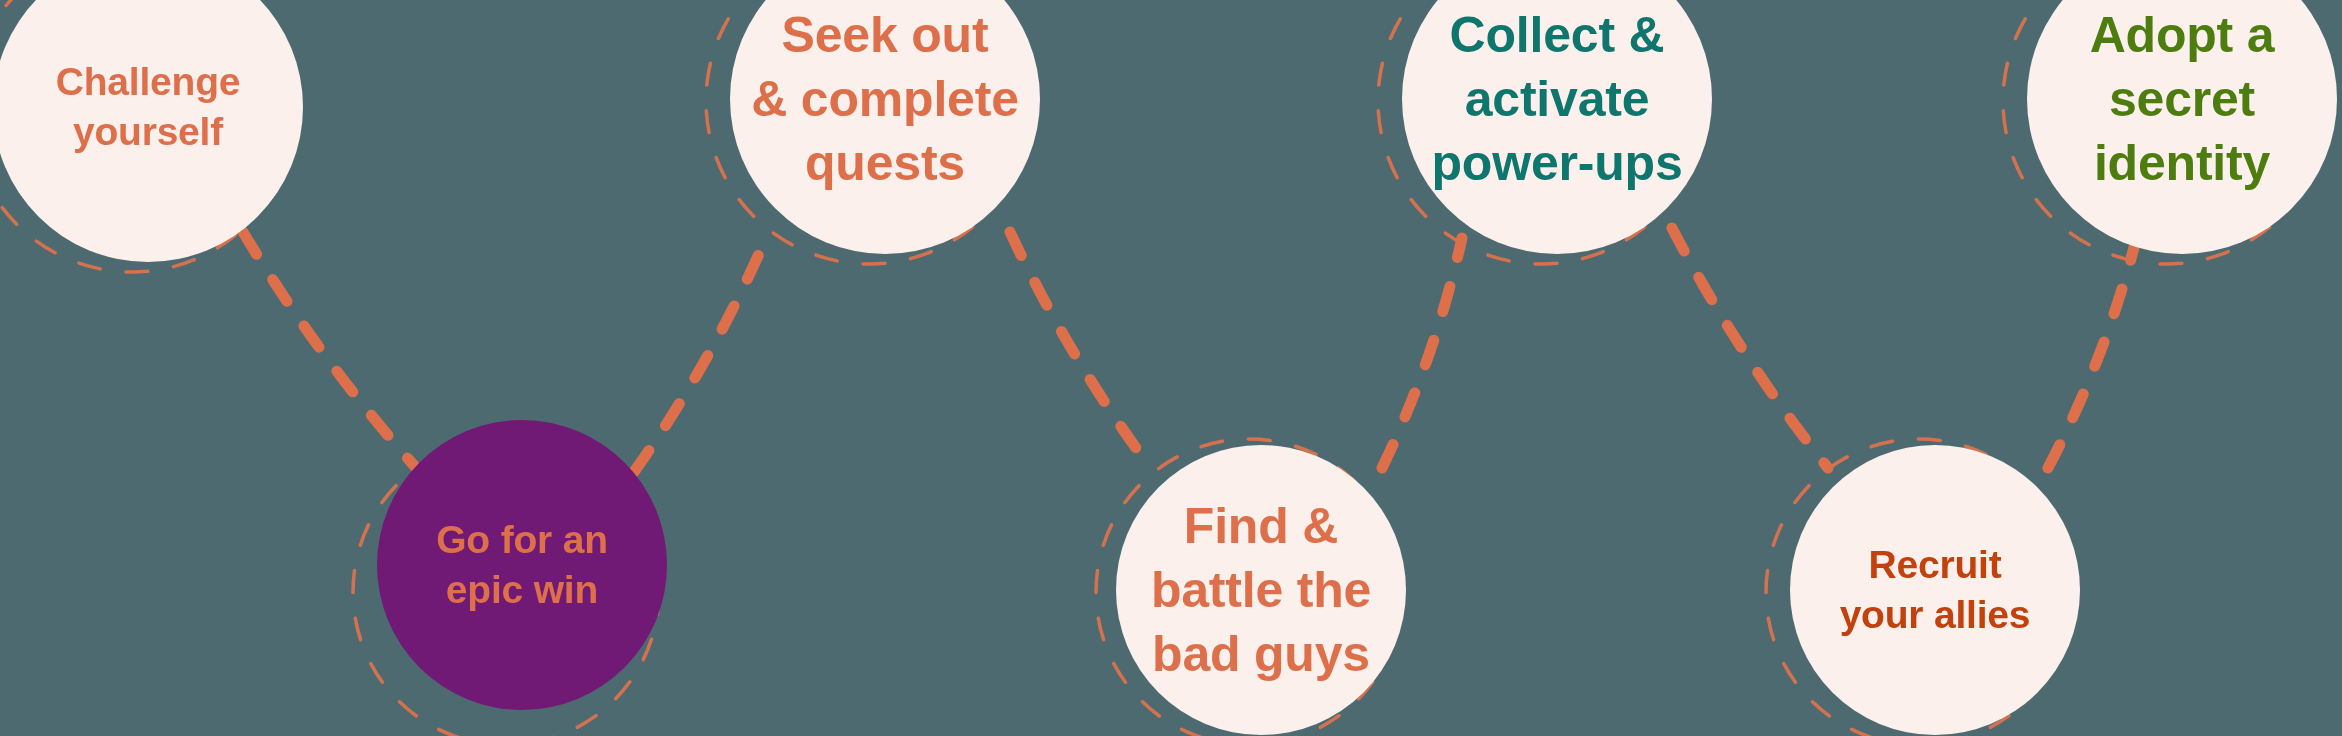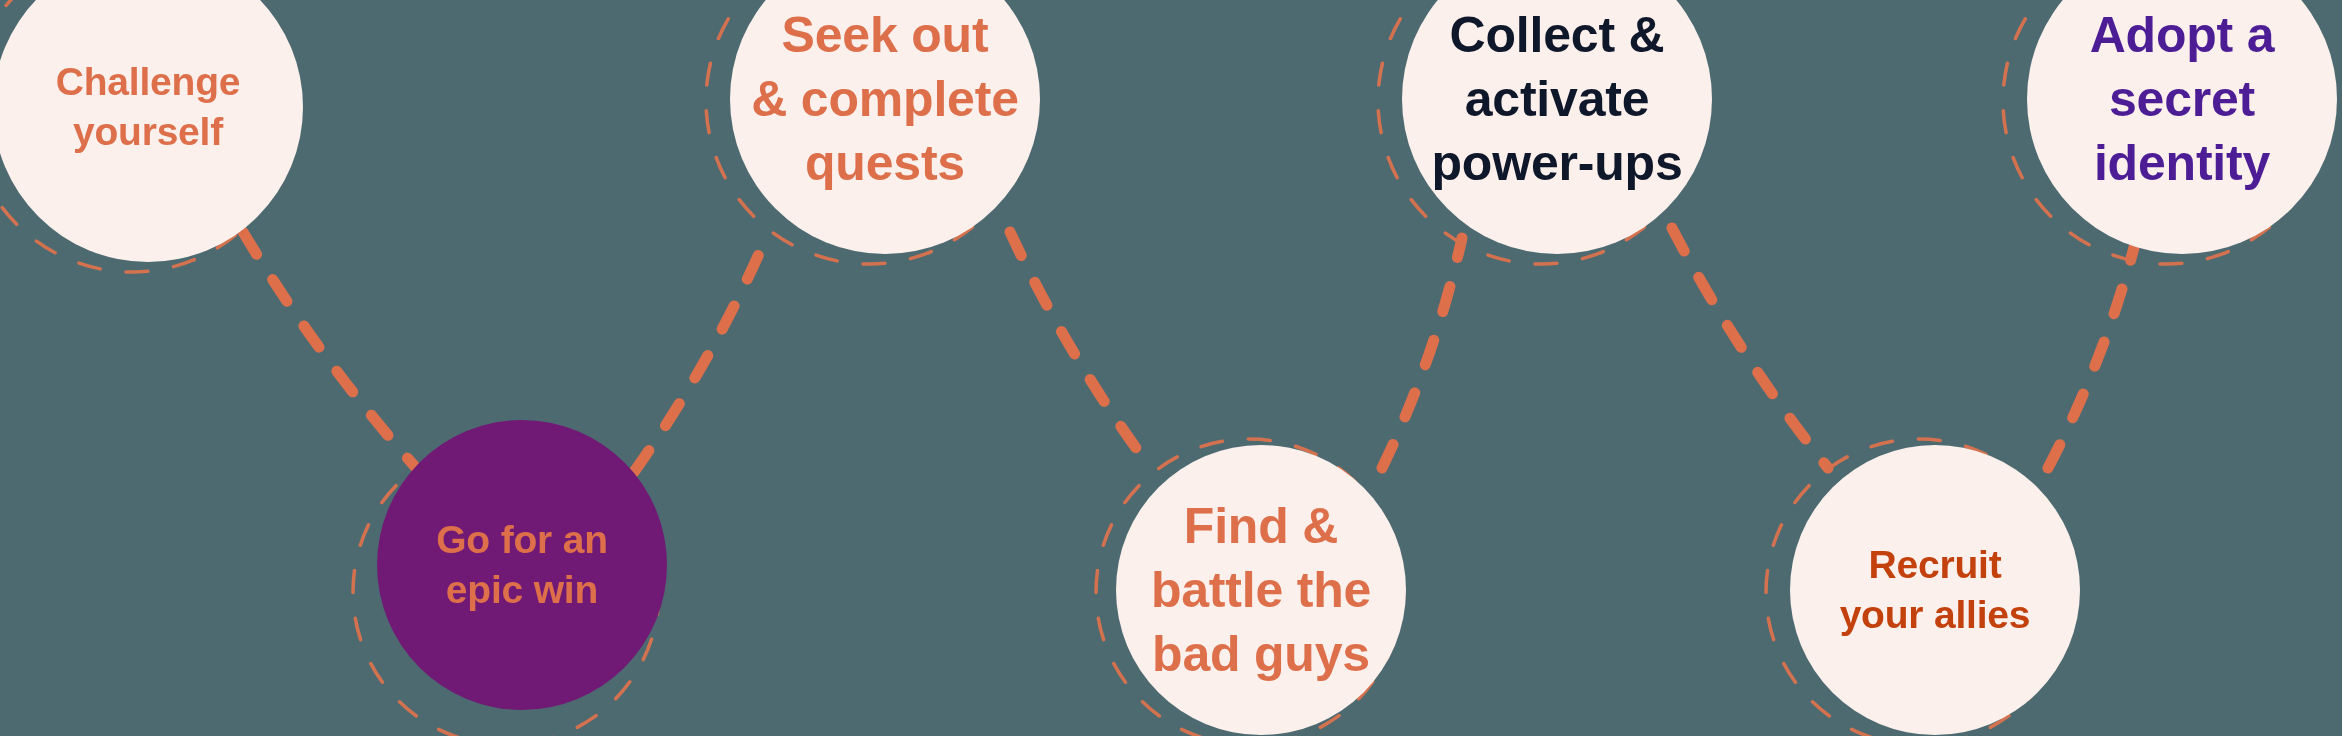--- a/index.html
+++ b/index.html
@@ -84,28 +84,28 @@
         <span class="node-label sm" style="color: rgb(221, 111, 75);">Seek out
 &amp; complete
 quests</span>
       </div>
       <div class="node" style="left: 1116px; top: 445px; width: 290px; height: 290px; background: rgb(251, 240, 236);">
         <span class="node-label sm" style="color: rgb(221, 111, 75);">Find &amp;
 battle the
 bad guys</span>
       </div>
       <div class="node" style="left: 1402px; top: -56px; width: 310px; height: 310px; background: rgb(251, 240, 236);">
-        <span class="node-label sm" style="color: #0f172a;">Collect &amp;
+        <span class="node-label sm" style="color: #0f766e;">Collect &amp;
 activate
 power-ups</span>
       </div>
       <div class="node" style="left: 1790px; top: 445px; width: 290px; height: 290px; background: rgb(251, 240, 236);">
         <span class="node-label" style="color: #c2410c;">Recruit
 your allies</span>
       </div>
       <div class="node" style="left: 2027px; top: -56px; width: 310px; height: 310px; background: rgb(251, 240, 236);">
-        <span class="node-label sm" style="color: #4c1d95;">Adopt a
+        <span class="node-label sm" style="color: #4d7c0f;">Adopt a
 secret
 identity</span>
       </div>
     </div>
 
 </div>
 
 </body></html>

